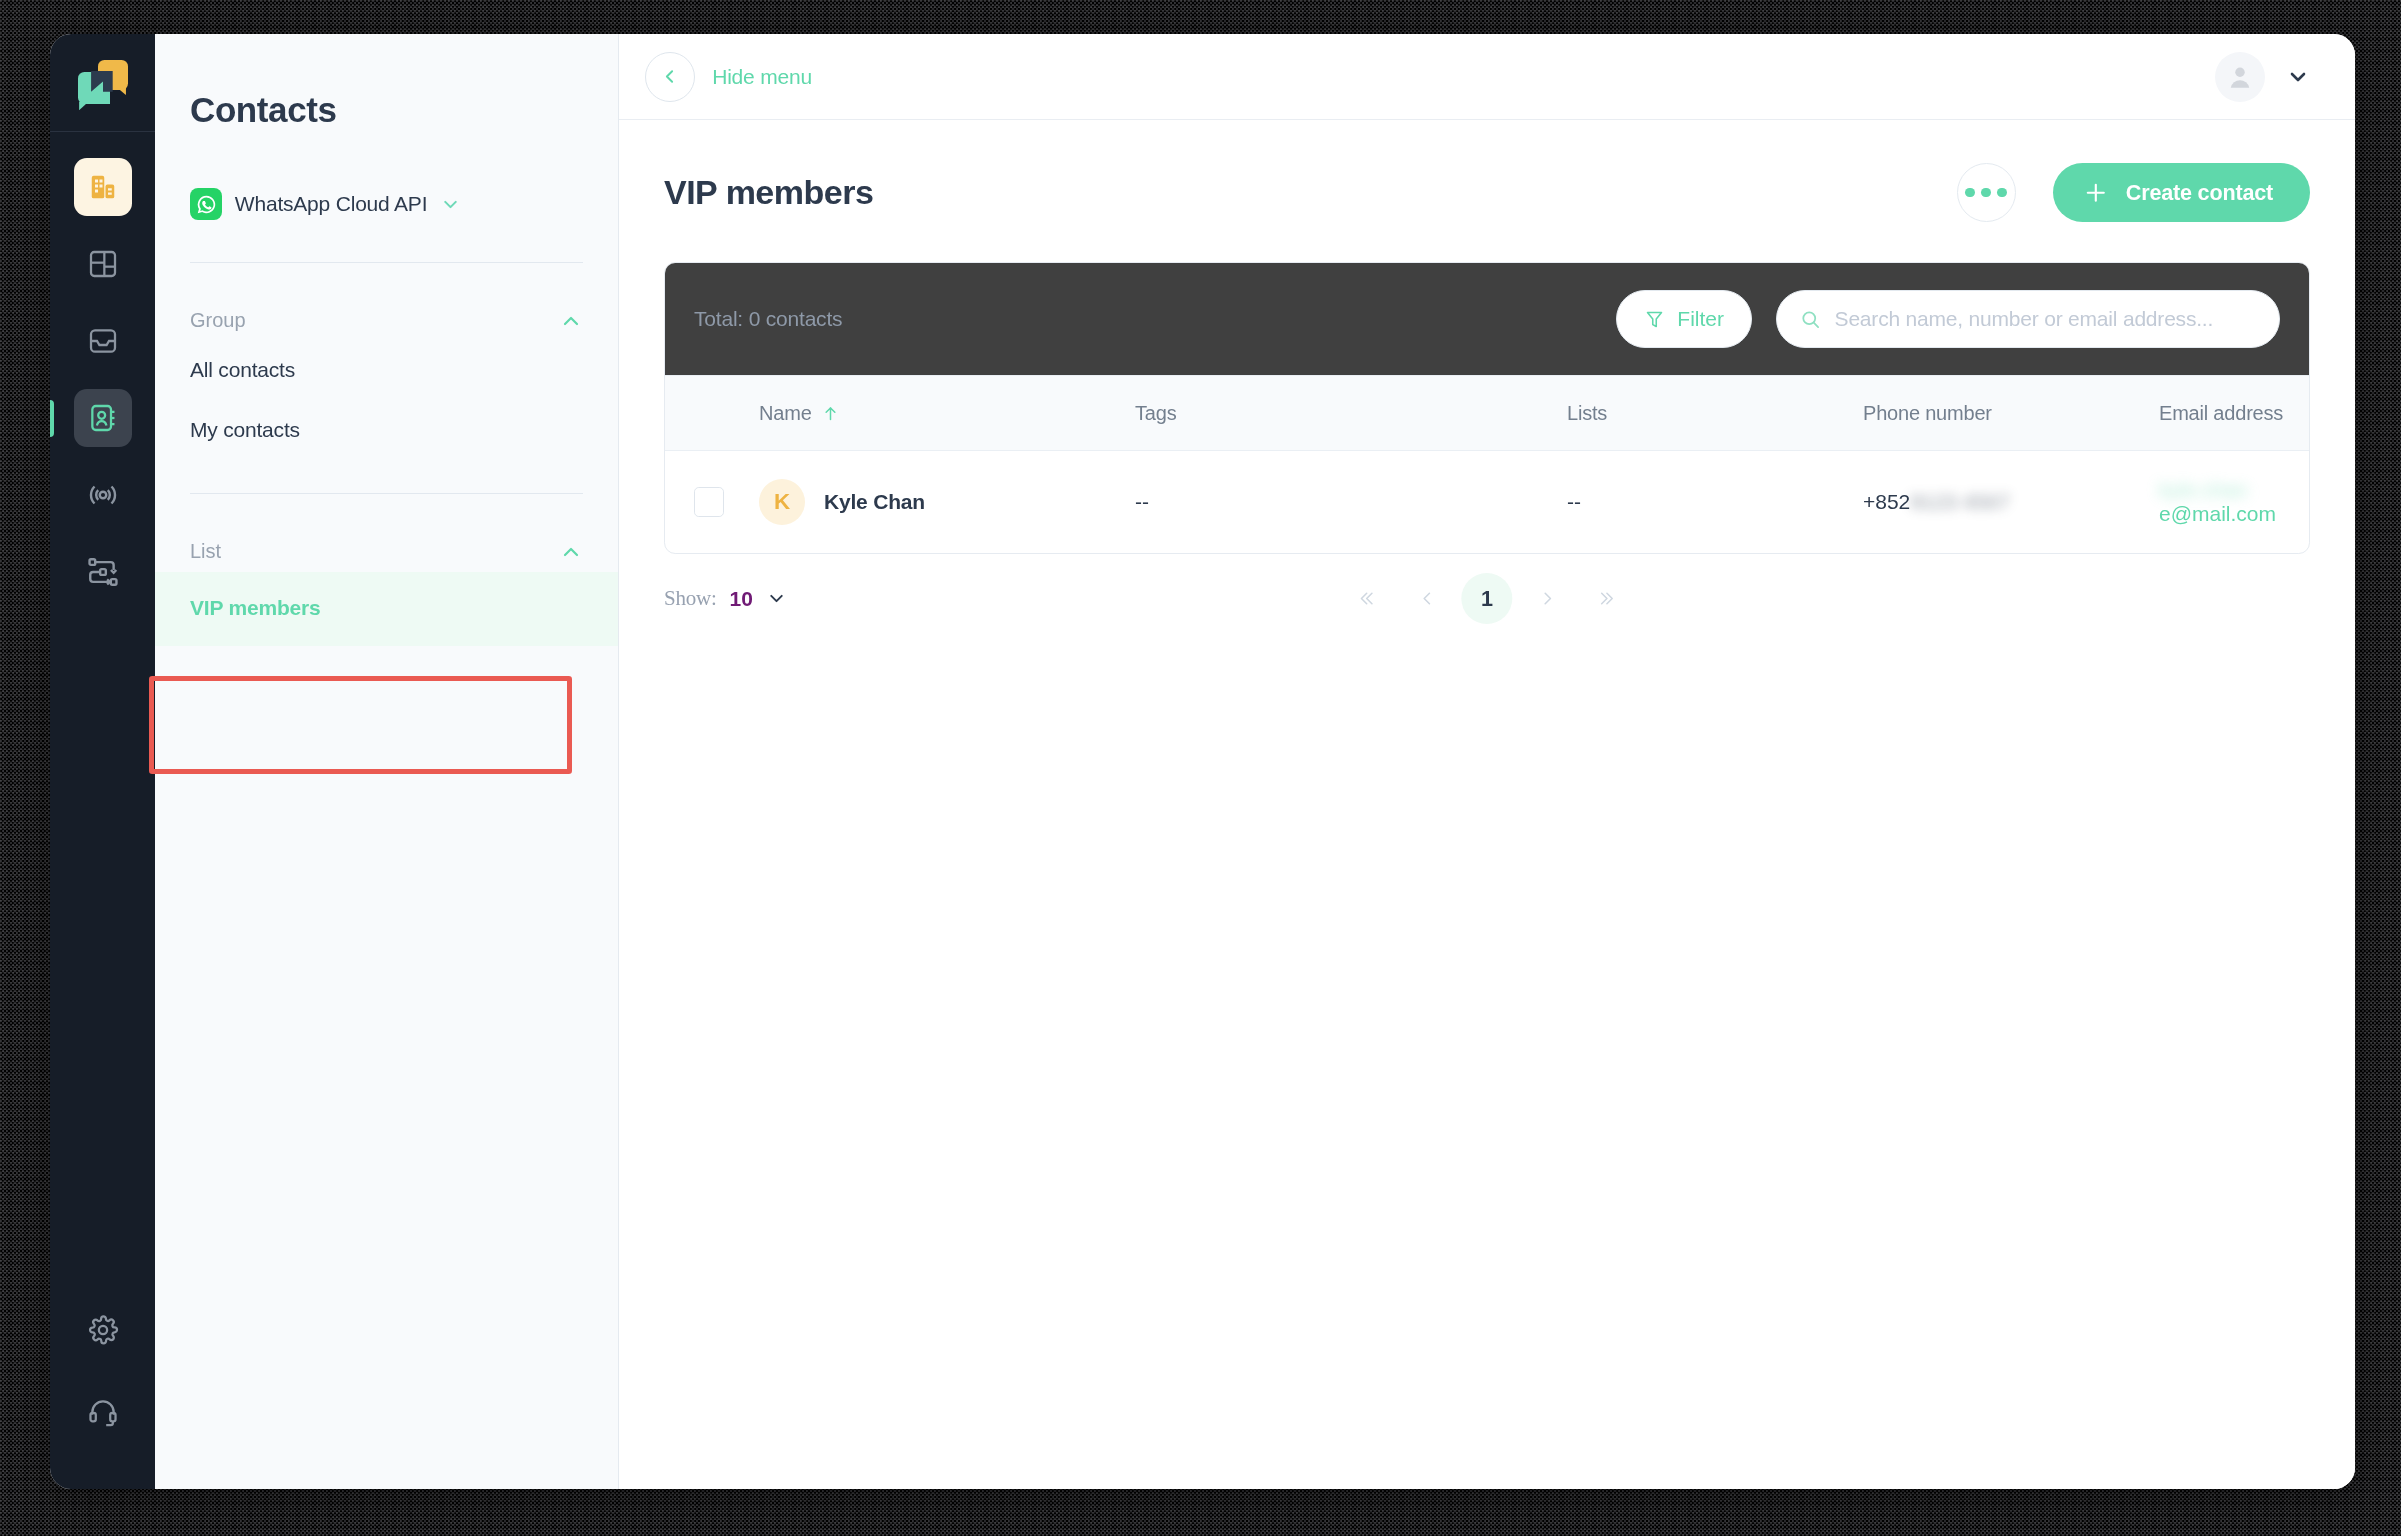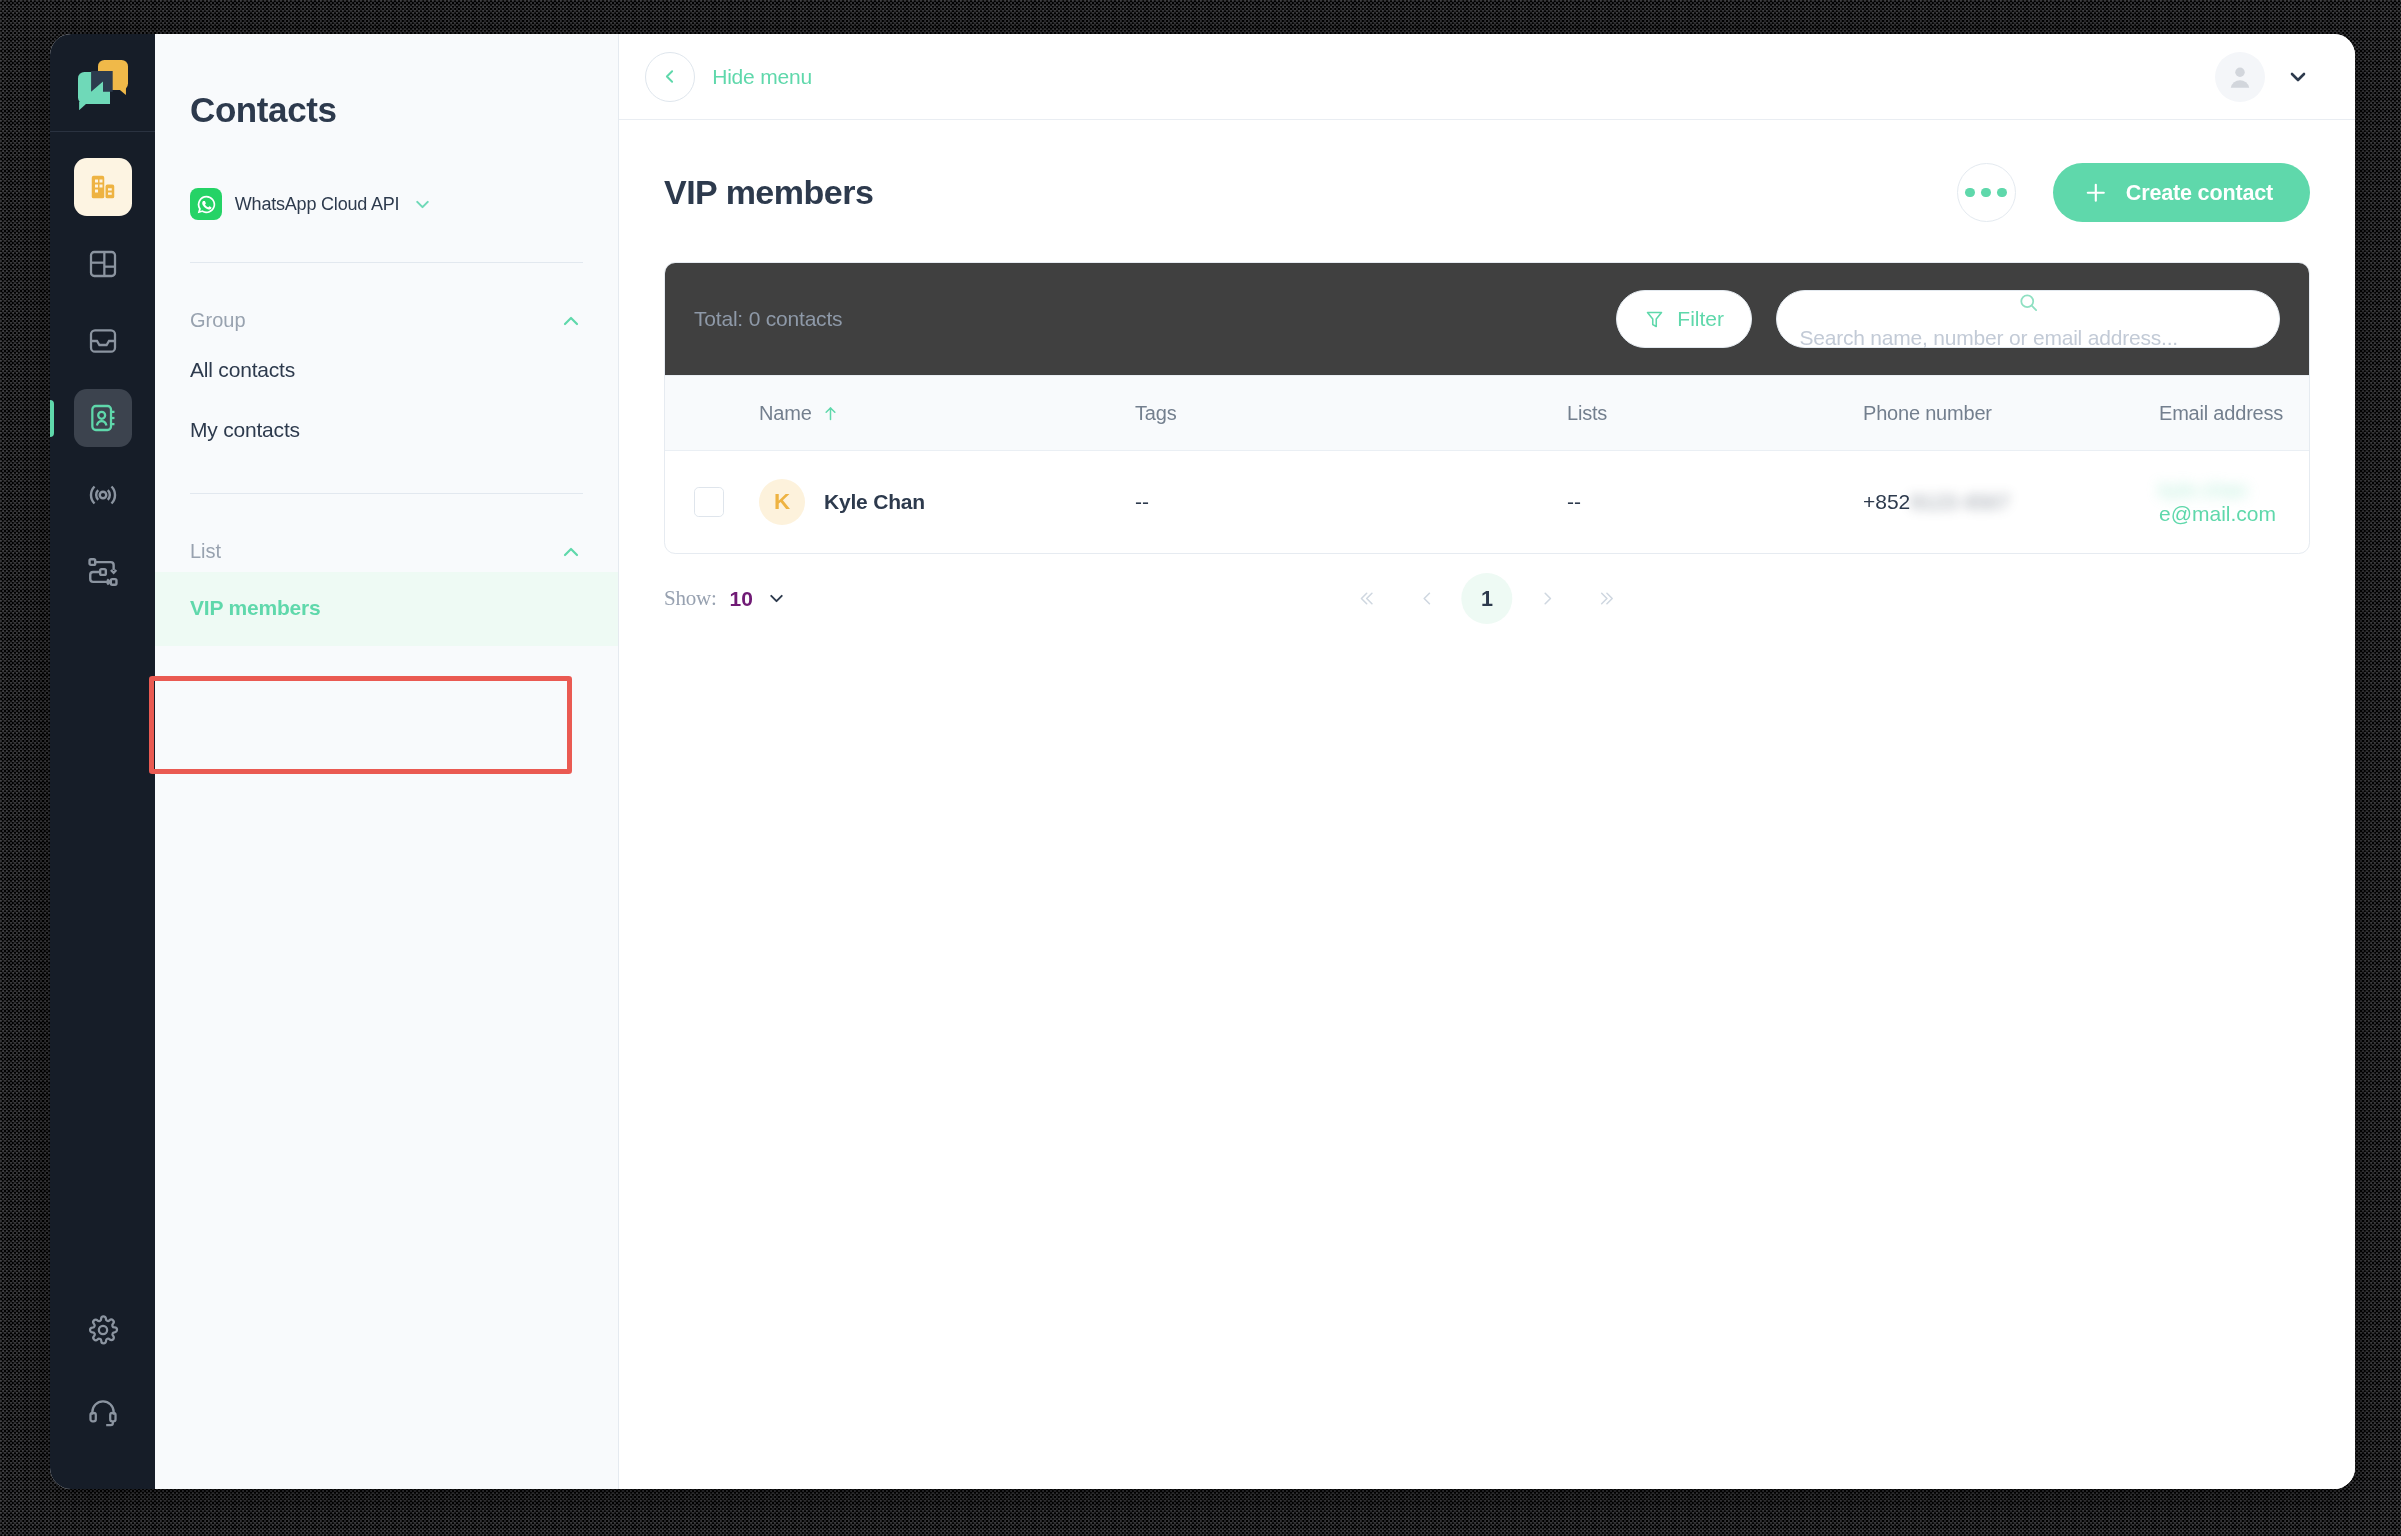--- a/index.html
+++ b/index.html
@@ -111,21 +111,21 @@
     padding-top: 56px;
   }
   #channel-row {
     display: flex; align-items: center; gap: 12.8px;
     margin-top: 58px;
   }
   .wa-badge {
     width: 32px; height: 32px; border-radius: 8px; background: #25d366;
     display:flex; align-items:center; justify-content:center; flex:none;
   }
-  #channel-name { font-size: 18px; color:#2d3a4d; font-weight: 500; letter-spacing:-0.2px; }
+  #channel-name { font-size: 21px; color:#2d3a4d; font-weight: 500; letter-spacing:-0.2px; }
   .chev-sm { color:#6fd9b8; display:flex; }
   #panel-div {
     height: 0.8px; background: #e2e8ef; margin-top: 42px;
   }
   .sec-head {
     display:flex; align-items:center; justify-content:space-between;
     margin-top: 46px; margin-bottom: 8px;
   }
   .sec-head .sec-label { font-size: 20px; color:#98a2af; font-weight: 400; }
   .sec-head .sec-chev { color:#5fd8ab; display:flex; }
@@ -196,21 +196,21 @@
   }
   #total-text { font-size: 21px; color:#8e99a8; letter-spacing:-0.2px; }
   #card-tools { margin-left:auto; display:flex; align-items:center; gap: 24px; }
   #filter-btn {
     height: 58px; border:0.8px solid #e3e9ef; border-radius: 32px; background:#fff;
     display:flex; align-items:center; gap: 12.8px; padding: 0 27px;
     color:#5fd8ab; font-size:21px; font-weight:500; font-family:inherit;
   }
   #search-box {
     width: 504px; height: 58px; border:0.8px solid #e3e9ef; border-radius: 32px;
-    display:flex; align-items:center; gap:12.8px; padding: 0 22.4px; background:#fff;flex-direction:column;
+    display:flex; align-items:center; gap:12.8px; padding: 0 22.4px; background:#fff;
   }
   #search-input {
     border:none; outline:none; font-size: 21px; color:#2d3a4d;
     font-family:inherit; width:100%; background:transparent; letter-spacing:-0.2px;
   }
   #search-input::placeholder { color:#c2cad6; }
 
   table { width:100%; border-collapse: collapse; }
   thead tr { background:#f8fafc; }
   thead th {

